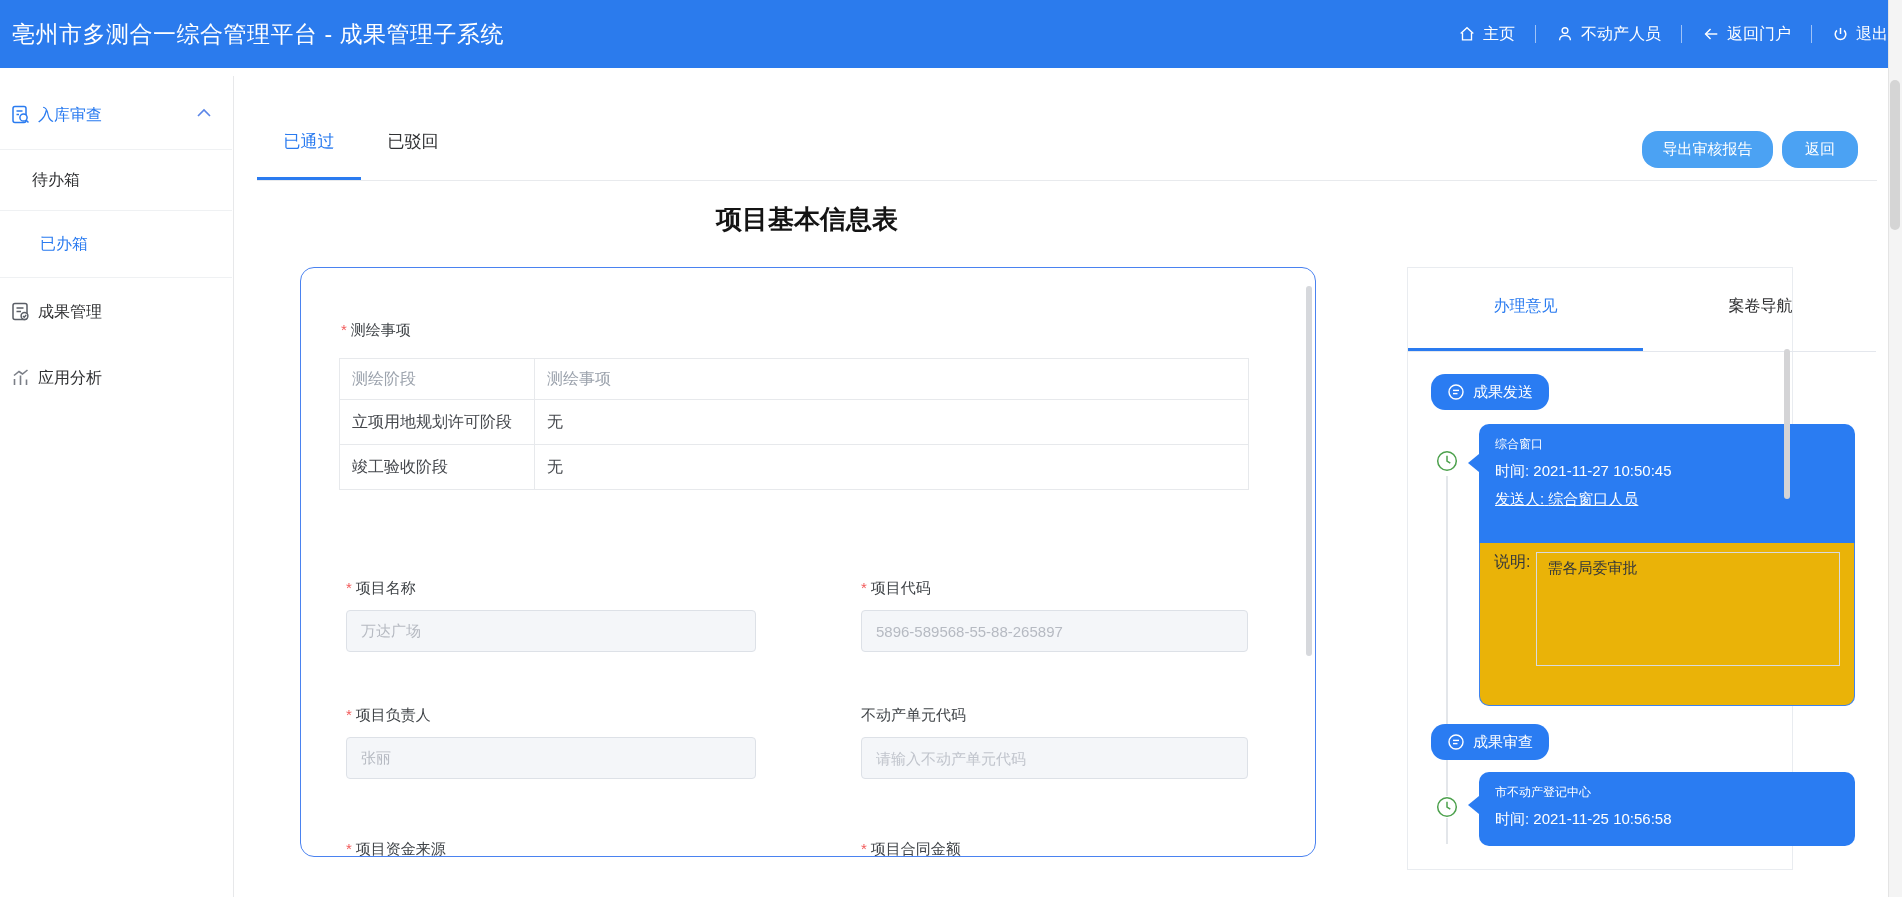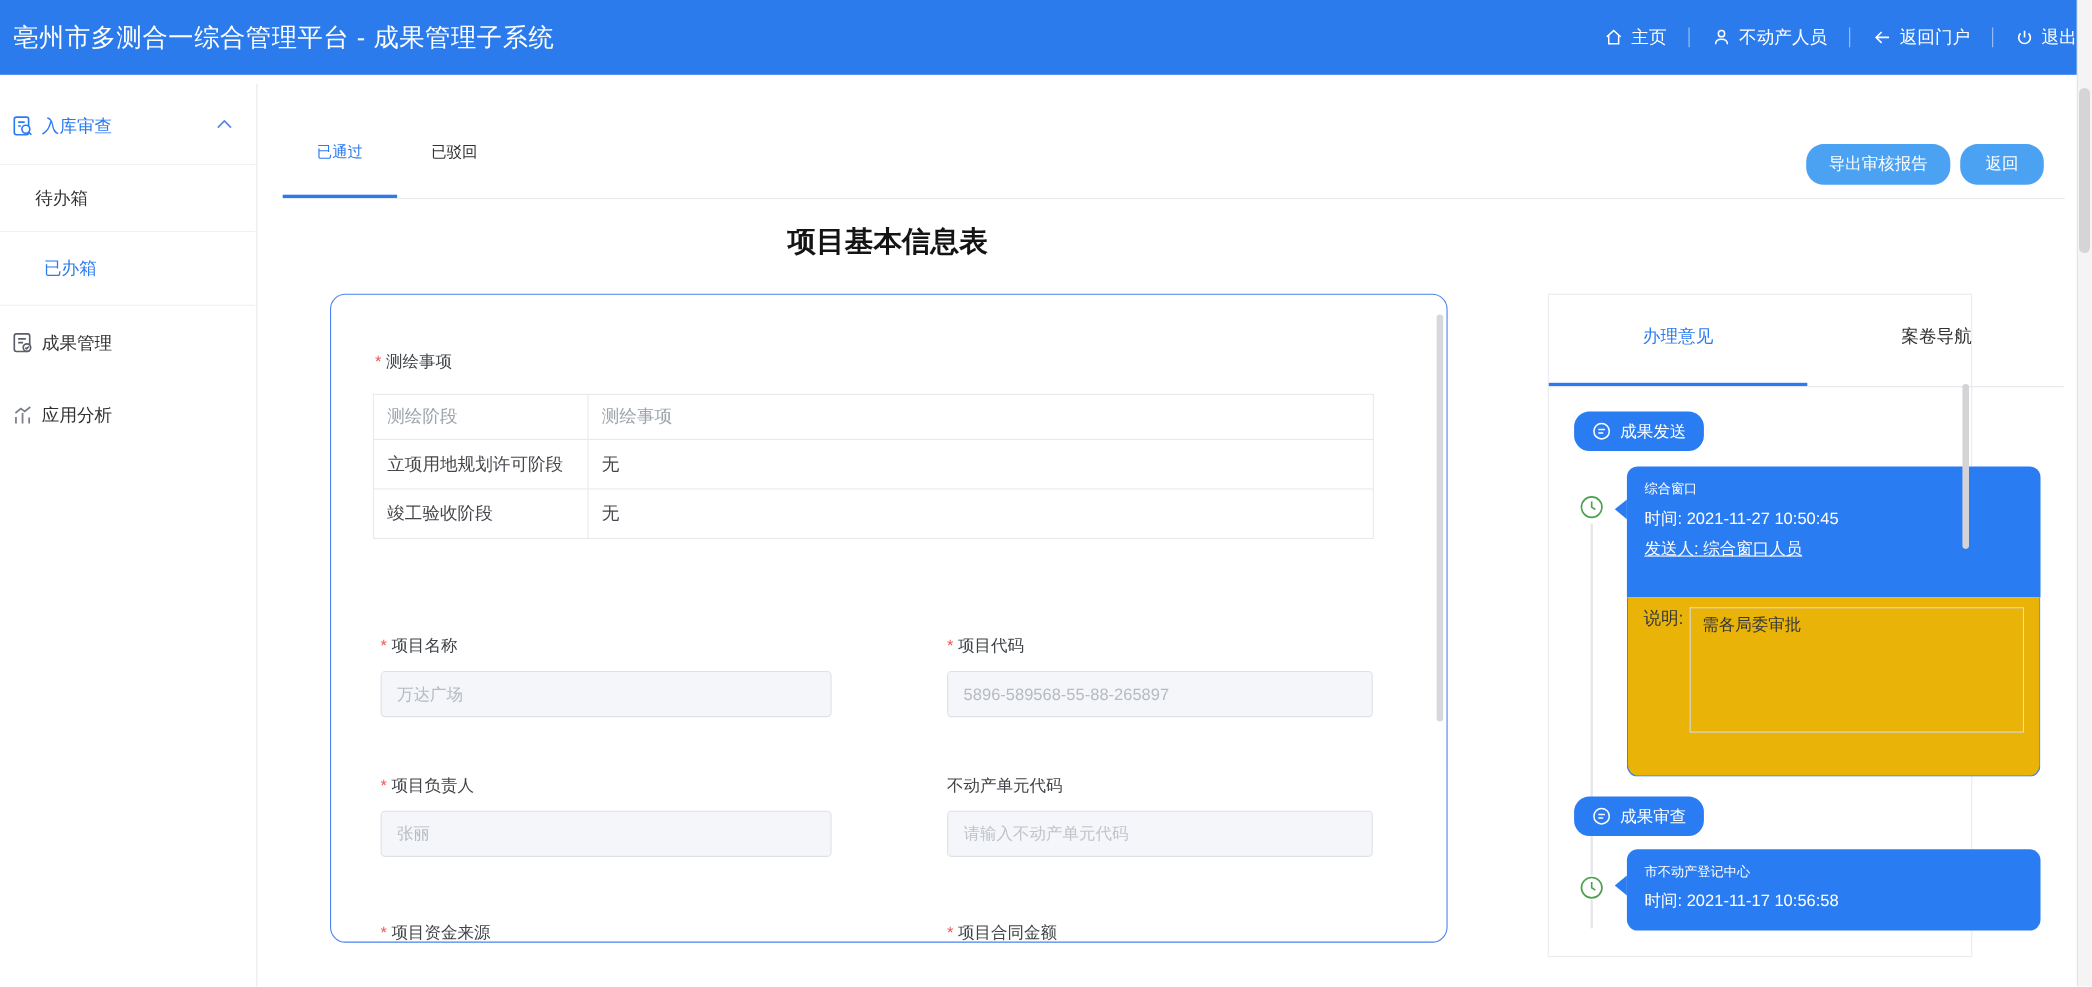--- a/index.html
+++ b/index.html
@@ -18,21 +18,21 @@
   .sb{left:0;top:76px;width:233px;height:821px;background:#fff;border-right:1px solid #e7e8ea;}
   .sb-row{position:absolute;left:0;width:232px;display:flex;align-items:center;}
   .sb-ico{margin-left:10px;width:22px;height:22px;flex:none;}
   .sb-lbl{margin-left:6px;font-size:16px;}
   .sb-div{position:absolute;left:0;width:232px;height:1px;background:#eff1f3;}
   .blue{color:#2a7bf0;}
   .dark{color:#303133;}
   .chev{position:absolute;right:20px;top:6px;}
 
   
-  .tab-main{width:104px;text-align:center;font-size:14px;cursor:pointer;}
+  .tab-main{width:104px;text-align:center;font-size:17px;cursor:pointer;}
   .tab-underline{background:#2a7bf0;height:3px;}
   .toolbar-line{background:#e8eaed;height:1px;}
   .btn{height:37px;background:#4ba2f3;border-radius:16px;color:#fff;font-size:15px;
        display:flex;align-items:center;justify-content:center;cursor:pointer;}
 
   
   .form-title{left:300px;top:202px;width:1014px;text-align:center;font-size:26px;font-weight:700;color:#141414;}
   .panel{left:300px;top:267px;width:1014px;height:588px;border:1px solid #4a82f0;border-radius:14px;
          background:#fff;overflow:hidden;}
   .lbl{font-size:15px;color:#3f4347;line-height:20px;}
@@ -273,21 +273,21 @@
 
     <svg class="clock" style="top:528px;" viewBox="0 0 22 22" fill="none" stroke="#4da14d" stroke-width="1.5">
         <circle cx="11" cy="11" r="9.3" fill="#fff"></circle>
         <path d="M11 5.8 V11 L14.3 13.2"></path>
       </svg>
 
     <div class="bubble" style="top:504px;">
       <div class="arrow" style="top:24px;"></div>
       <div class="bub-blue" style="height:74px;border-radius:10px;">
         <div class="bub-title">市不动产登记中心</div>
-        <div class="bub-line" style="margin-bottom:0;"><span>时间:</span> <span>2021-11-17 10:56:58</span></div>
+        <div class="bub-line" style="margin-bottom:0;"><span>时间:</span> <span>2021-11-25 10:56:58</span></div>
       </div>
     </div>
 
     <div class="abs scroll-thumb" style="right:2px;top:81px;width:6px;height:150px;background:#d4d4d6;"></div>
   </div>
 
   <div class="abs pg-sb"></div>
   <div class="abs pg-thumb"></div>
 
 </div>

